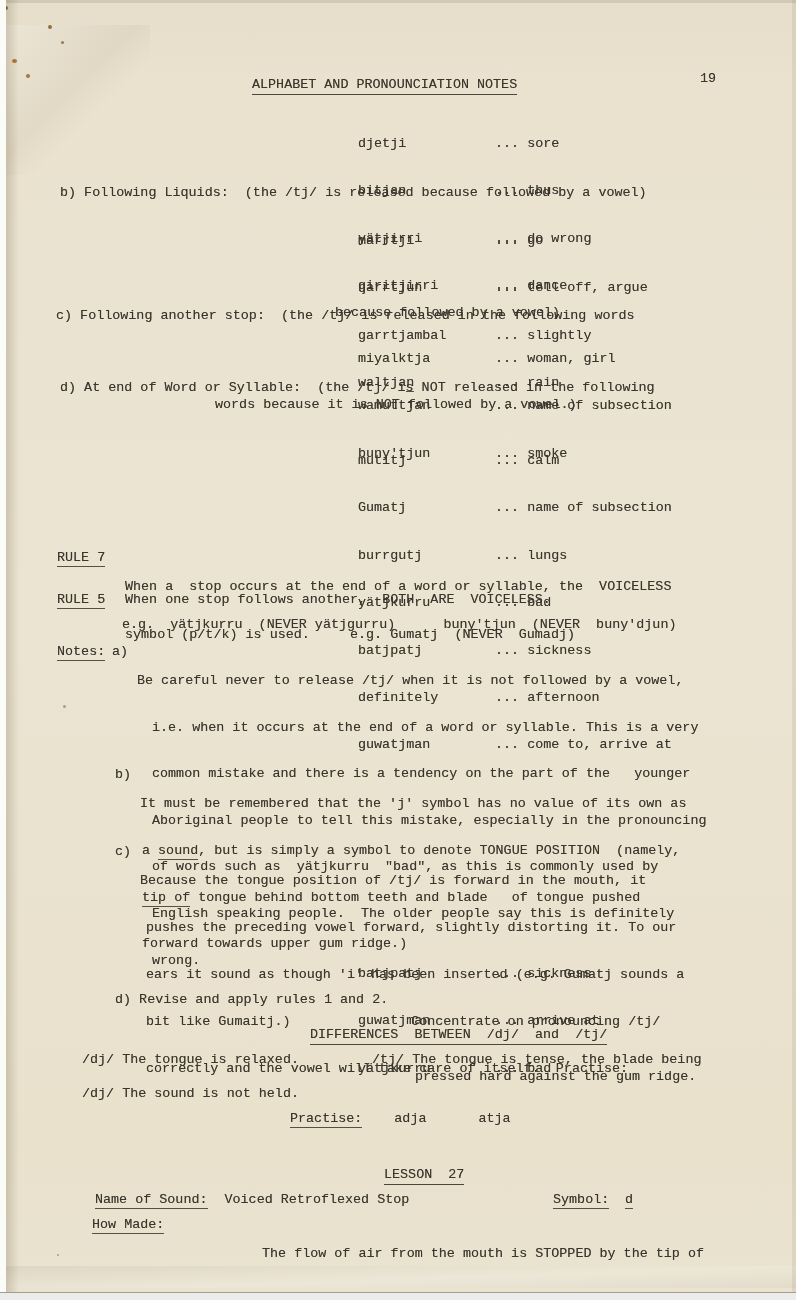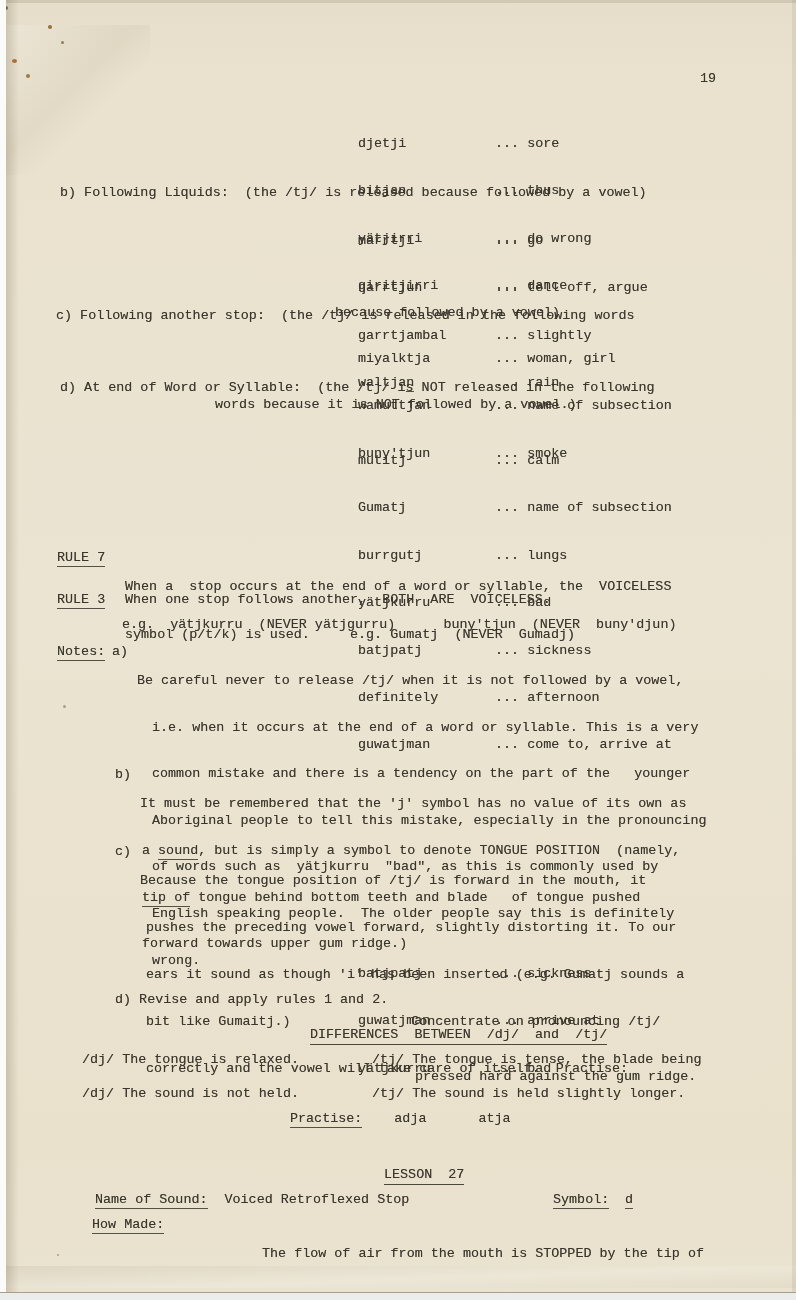--- a/index.html
+++ b/index.html
@@ -36,20 +36,21 @@
   .title-u{border-bottom:1.6px solid rgba(59,54,45,0.9);padding-bottom:2px;}
   .ml10{margin-left:17px;} .ml32{margin-left:32px;} .ml52{margin-left:52px;}
 </style>
 </head>
 <body>
 
 <div class="paper">
   <div class="corner-crease"></div>
   <div class="crease-bottom"></div>
 
+  <div class="line" style="left:252px;top:76px;"><span class="title-u">ALPHABET AND PRONOUNCIATION NOTES</span></div>
   <div class="line" style="left:700px;top:70px;">19</div>
 
   <div class="list" style="left:358px;top:106px;">
     <div class="row"><span class="w">djetji</span><span>... sore</span></div>
     <div class="row"><span class="w">bitjan</span><span>... thus</span></div>
     <div class="row"><span class="w">yätjirri</span><span>... do wrong</span></div>
     <div class="row"><span class="w">giritjirri</span><span>... dance</span></div>
   </div>
 
   <div class="line" style="left:60px;top:184px;">b) Following Liquids:  (the /tj/ is released because followed by a vowel)</div>
@@ -79,21 +80,21 @@
     <div class="row"><span class="w">definitely</span><span>... afternoon</span></div>
     <div class="row"><span class="w">guwatjman</span><span>... come to, arrive at</span></div>
   </div>
 
   <div class="line" style="left:57px;top:549px;"><span class="u">RULE 7</span></div>
   <div class="para lh175" style="left:125px;top:549px;">
     <div class="ln">When a  stop occurs at the end of a word or syllable, the  VOICELESS</div>
     <div class="ln">symbol (p/t/k) is used.     e.g. Gumatj  (NEVER  Gumadj)</div>
   </div>
 
-  <div class="line" style="left:57px;top:591px;"><span class="u">RULE 3</span></div>
+  <div class="line" style="left:57px;top:591px;"><span class="u">RULE 5</span></div>
   <div class="line" style="left:125px;top:591px;">When one stop follows another,  BOTH  ARE  VOICELESS.</div>
   <div class="line" style="left:122px;top:616px;">e.g.  yätjkurru  (NEVER yätjgurru)      buny'tjun  (NEVER  buny'djun)</div>
 
   <div class="line" style="left:57px;top:643px;"><span class="u">Notes:</span></div>
 
   <div class="line" style="left:112px;top:643px;">a)</div>
   <div class="para lh165" style="left:137px;top:643px;">
     <div class="ln">Be careful never to release /tj/ when it is not followed by a vowel,</div>
     <div class="ln ind15">i.e. when it occurs at the end of a word or syllable. This is a very</div>
     <div class="ln ind15">common mistake and there is a tendency on the part of the   younger</div>
@@ -126,21 +127,20 @@
     <div class="row"><span class="w">yätjkurru</span><span>... bad</span></div>
   </div>
 
   <div class="line" style="left:115px;top:991px;">d) Revise and apply rules 1 and 2.</div>
 
   <div class="line" style="left:310px;top:1026px;"><span class="title-u">DIFFERENCES  BETWEEN  /dj/  and  /tj/</span></div>
   <div class="line" style="left:82px;top:1051px;">/dj/ The tongue is relaxed.</div>
   <div class="line" style="left:372px;top:1051px;">/tj/ The tongue is tense, the blade being</div>
   <div class="line" style="left:415px;top:1068px;">pressed hard against the gum ridge.</div>
   <div class="line" style="left:82px;top:1085px;">/dj/ The sound is not held.</div>
-  <div class="line" style="left:372px;top:1085px;">/tj/ The sound is held slightly longer.</div>
   <div class="line" style="left:290px;top:1110px;"><span class="u">Practise:</span><span class="ml32">adja</span><span class="ml52">atja</span></div>
 
   <div class="line" style="left:384px;top:1166px;"><span class="title-u">LESSON  27</span></div>
   <div class="line" style="left:95px;top:1191px;"><span class="u">Name of Sound:</span><span class="ml10">Voiced Retroflexed Stop</span></div>
   <div class="line" style="left:553px;top:1191px;"><span class="u">Symbol:</span></div>
   <div class="line" style="left:625px;top:1191px;"><span class="u">d</span></div>
   <div class="line" style="left:92px;top:1216px;"><span class="u">How Made:</span></div>
   <div class="para lh175" style="left:262px;top:1216px;">
     <div class="ln">The flow of air from the mouth is STOPPED by the tip of</div>
     <div class="ln">the tongue being curled back to touch the roof of the</div>

